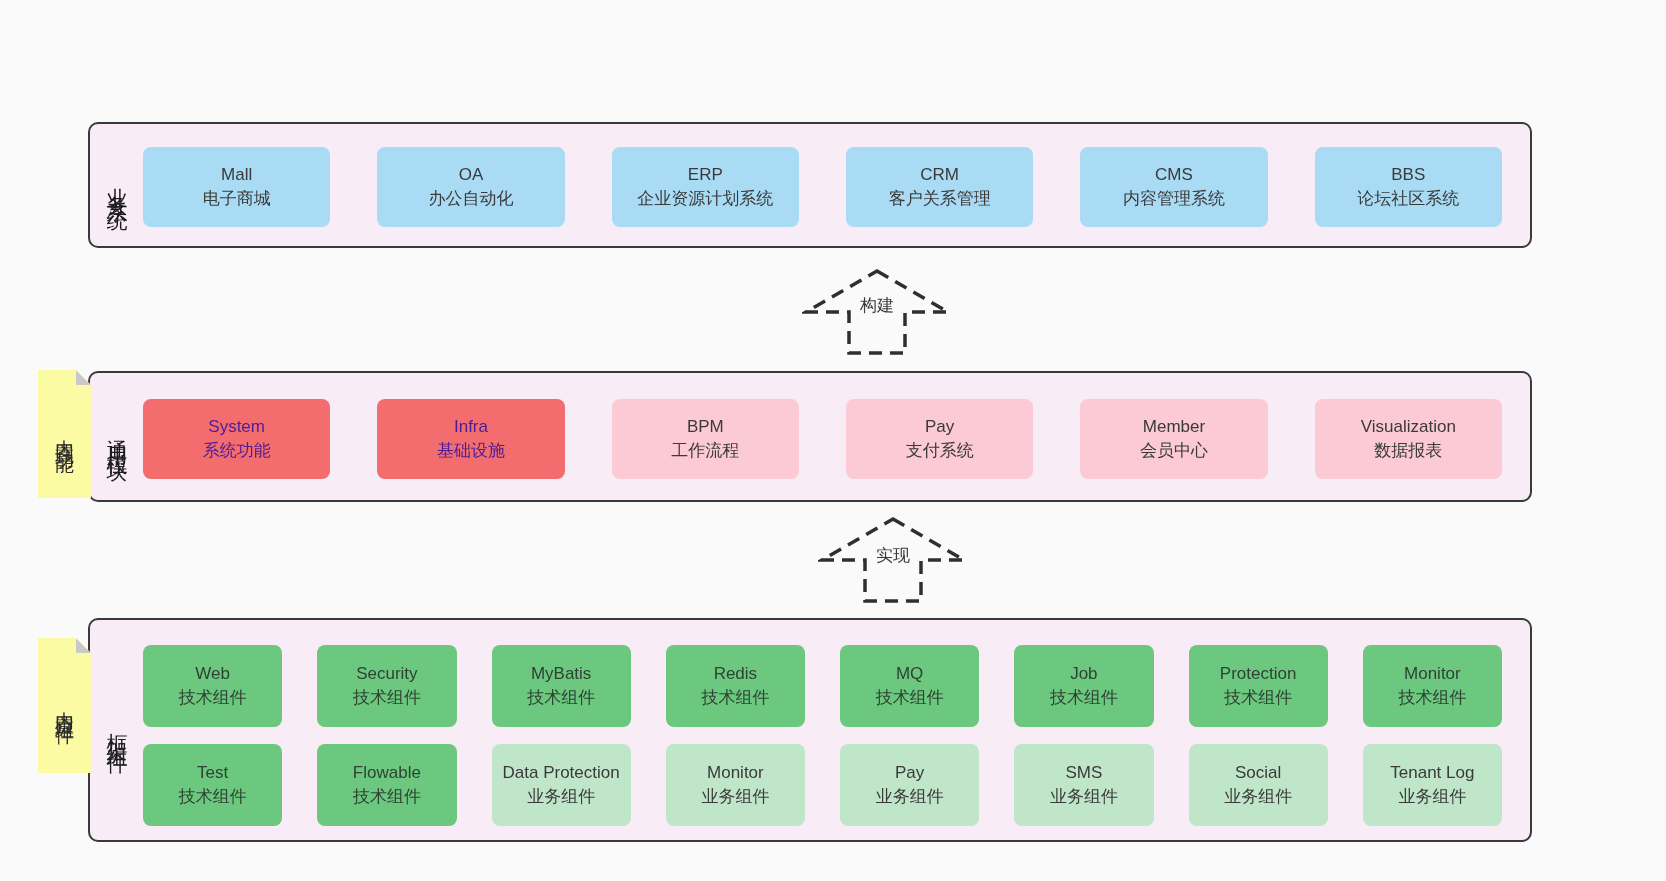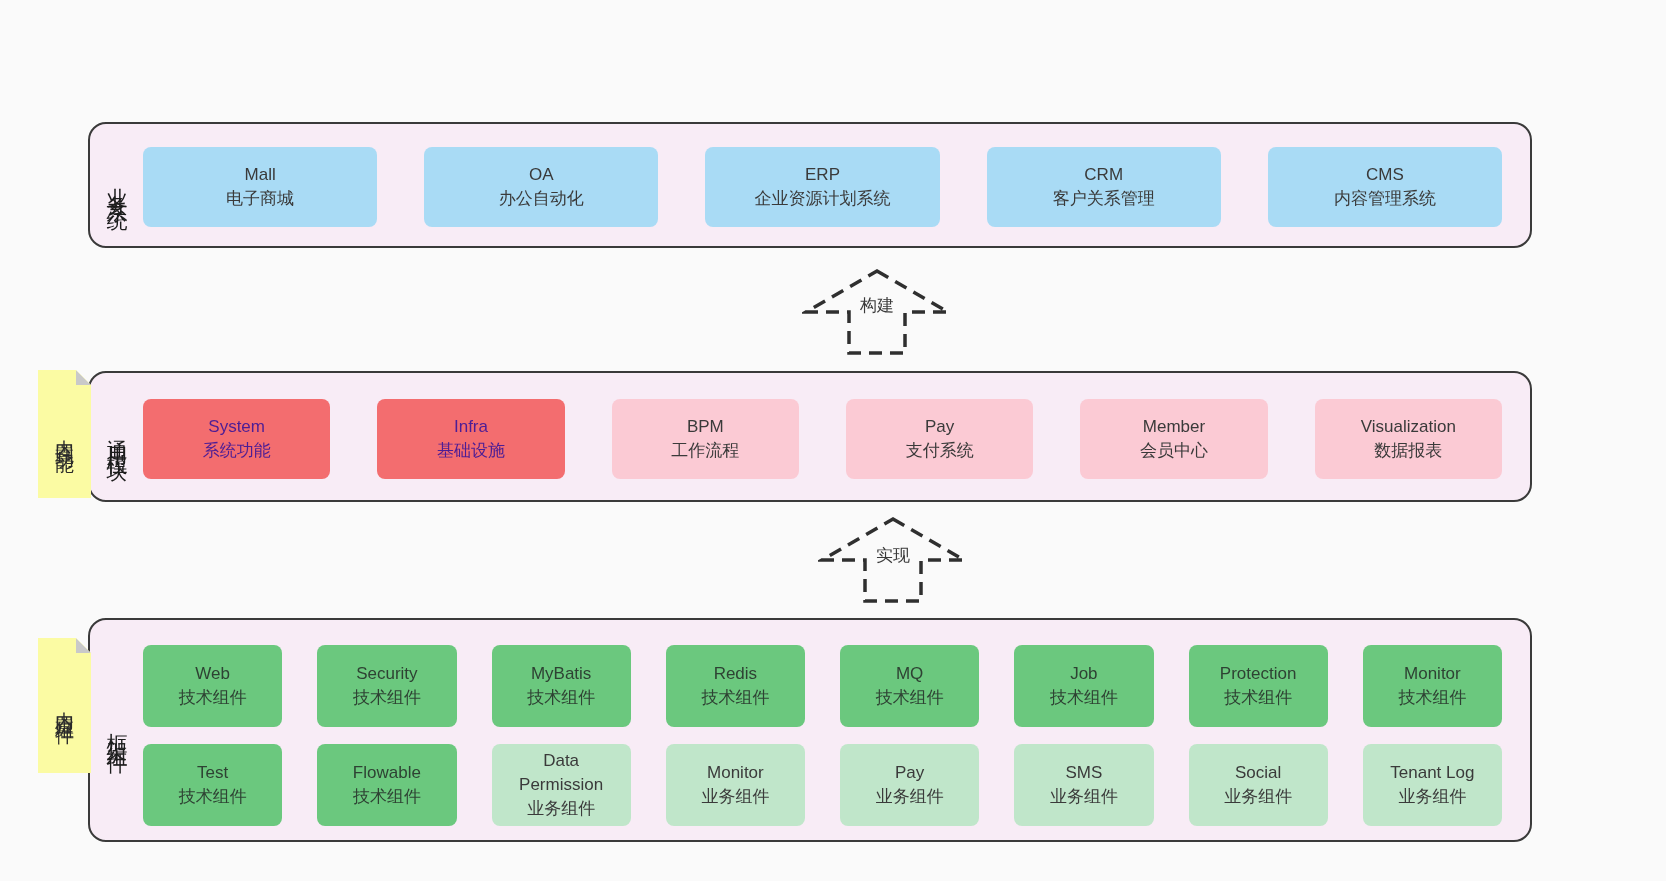--- a/index.html
+++ b/index.html
@@ -4,21 +4,21 @@
 <style>
   html,body{margin:0;padding:0;}
   body{
     width:1666px;height:881px;position:relative;overflow:hidden;
     background:#fafafa;
     font-family:"Liberation Sans", sans-serif;
     color:#383838;
   }
   .container{
     position:absolute;left:88px;width:1444px;box-sizing:border-box;
-    background:#f8ecf6;border:2px solid #3a3a3a;border-radius:18px;
+    background:#f8ecf6;border:2px solid #3a3a3a;border-radius:10px;
   }
   #business-container{top:122px;height:126px;}
   #modules-container{top:371px;height:131px;}
   #framework-container{top:618px;height:224px;}
 
   .side-label{
     position:absolute;left:15px;top:50%;transform:translateY(-50%);
     writing-mode:vertical-rl;text-orientation:upright;
     font-size:21px;line-height:24px;letter-spacing:7px;color:#1c1c1c;
     white-space:nowrap;
@@ -92,20 +92,24 @@
         <div class="zh">企业资源计划系统</div>
       </div>
       <div class="box blue">
         <div class="en">CRM</div>
         <div class="zh">客户关系管理</div>
       </div>
       <div class="box blue">
         <div class="en">CMS</div>
         <div class="zh">内容管理系统</div>
       </div>
+      <div class="box blue">
+        <div class="en">BBS</div>
+        <div class="zh">论坛社区系统</div>
+      </div>
     </div>
 </div>
 
 <div class="arrow" id="arrow-build">
   <svg viewBox="0 0 150 88" fill="none">
     <polygon points="75,3 146,44 103,44 103,85 47,85 47,44 4,44" stroke="#2f2f2f" stroke-width="3.5" stroke-dasharray="13 8" fill="none"></polygon>
   </svg>
 </div>
 <div class="arrow-label" id="arrow-build-label">构建</div>
 
@@ -189,21 +193,21 @@
   <div class="row eight" id="framework-row-2">
       <div class="box green">
         <div class="en">Test</div>
         <div class="zh">技术组件</div>
       </div>
       <div class="box green">
         <div class="en">Flowable</div>
         <div class="zh">技术组件</div>
       </div>
       <div class="box lightgreen">
-        <div class="en">Data Permission</div>
+        <div class="en">Data Protection</div>
         <div class="zh">业务组件</div>
       </div>
       <div class="box lightgreen">
         <div class="en">Monitor</div>
         <div class="zh">业务组件</div>
       </div>
       <div class="box lightgreen">
         <div class="en">Pay</div>
         <div class="zh">业务组件</div>
       </div>

